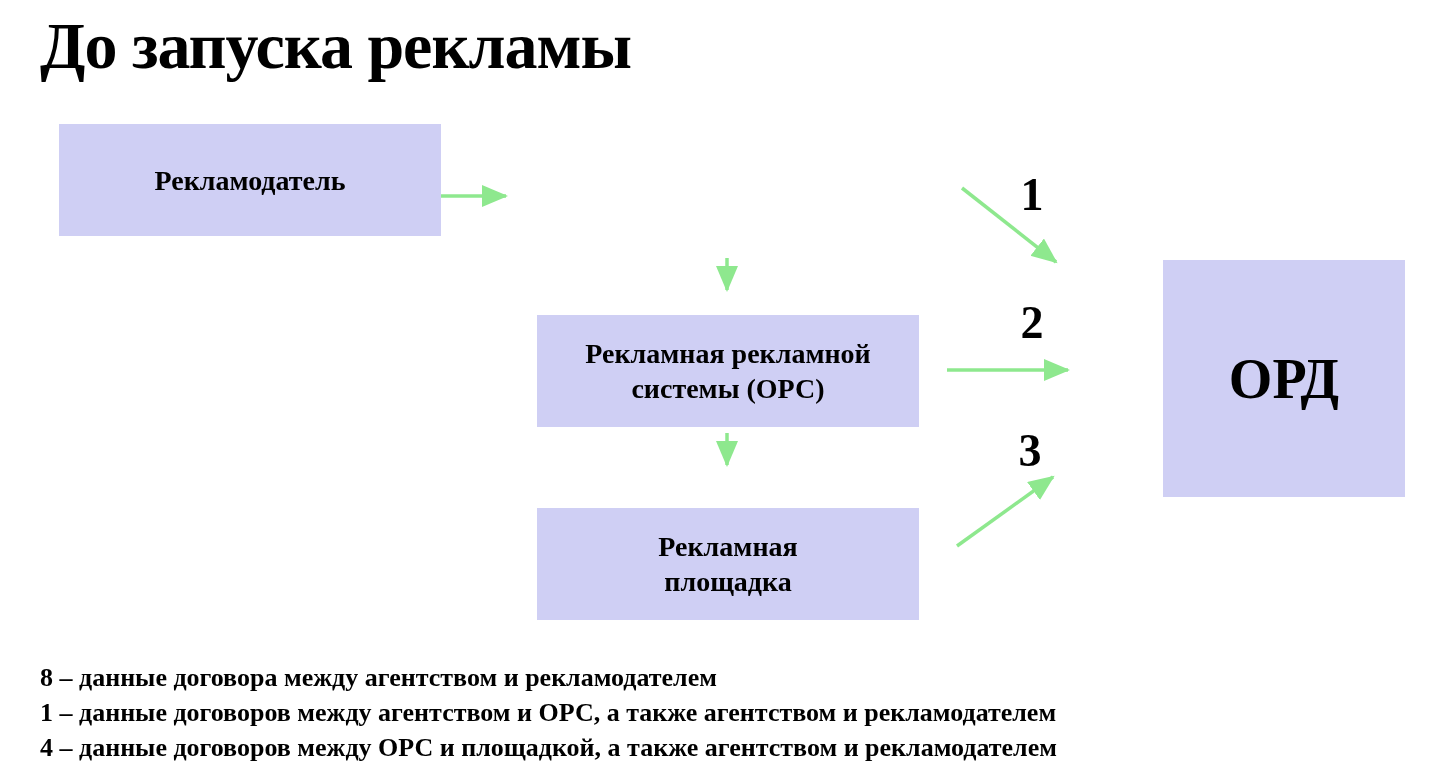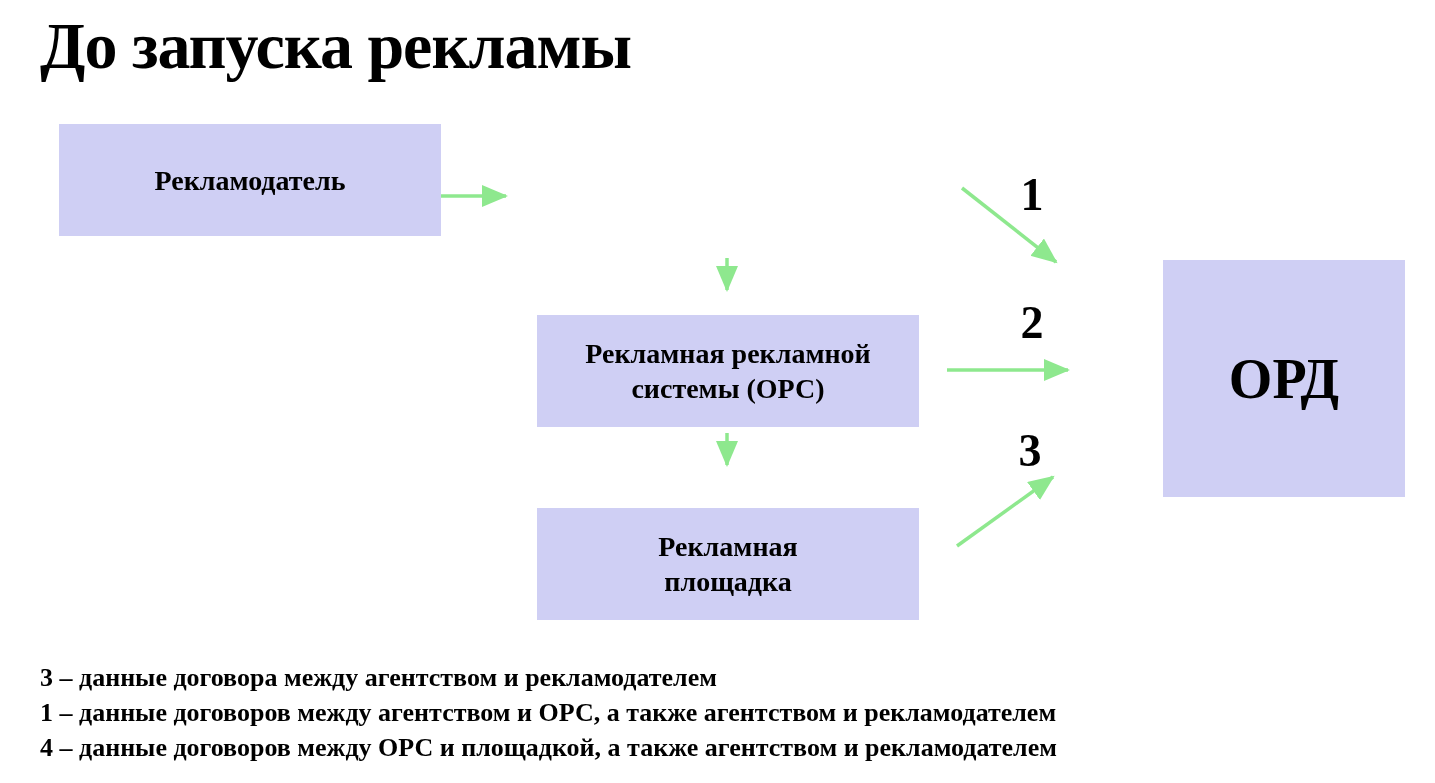--- a/index.html
+++ b/index.html
@@ -86,18 +86,18 @@
 
   <div class="node node-ord">
     <span>ОРД</span>
   </div>
 
   <span class="arrow-num num-1">1</span>
   <span class="arrow-num num-2">2</span>
   <span class="arrow-num num-3">3</span>
 
   <div class="legend">
-    <div>3 – данные договора между агентством и рекламодателем</div>
+    <div>8 – данные договора между агентством и рекламодателем</div>
     <div>1 – данные договоров между агентством и ОРС, а также агентством и рекламодателем</div>
     <div>4 – данные договоров между ОРС и площадкой, а также агентством и рекламодателем</div>
   </div>
 
 </div>
 
 </body></html>

